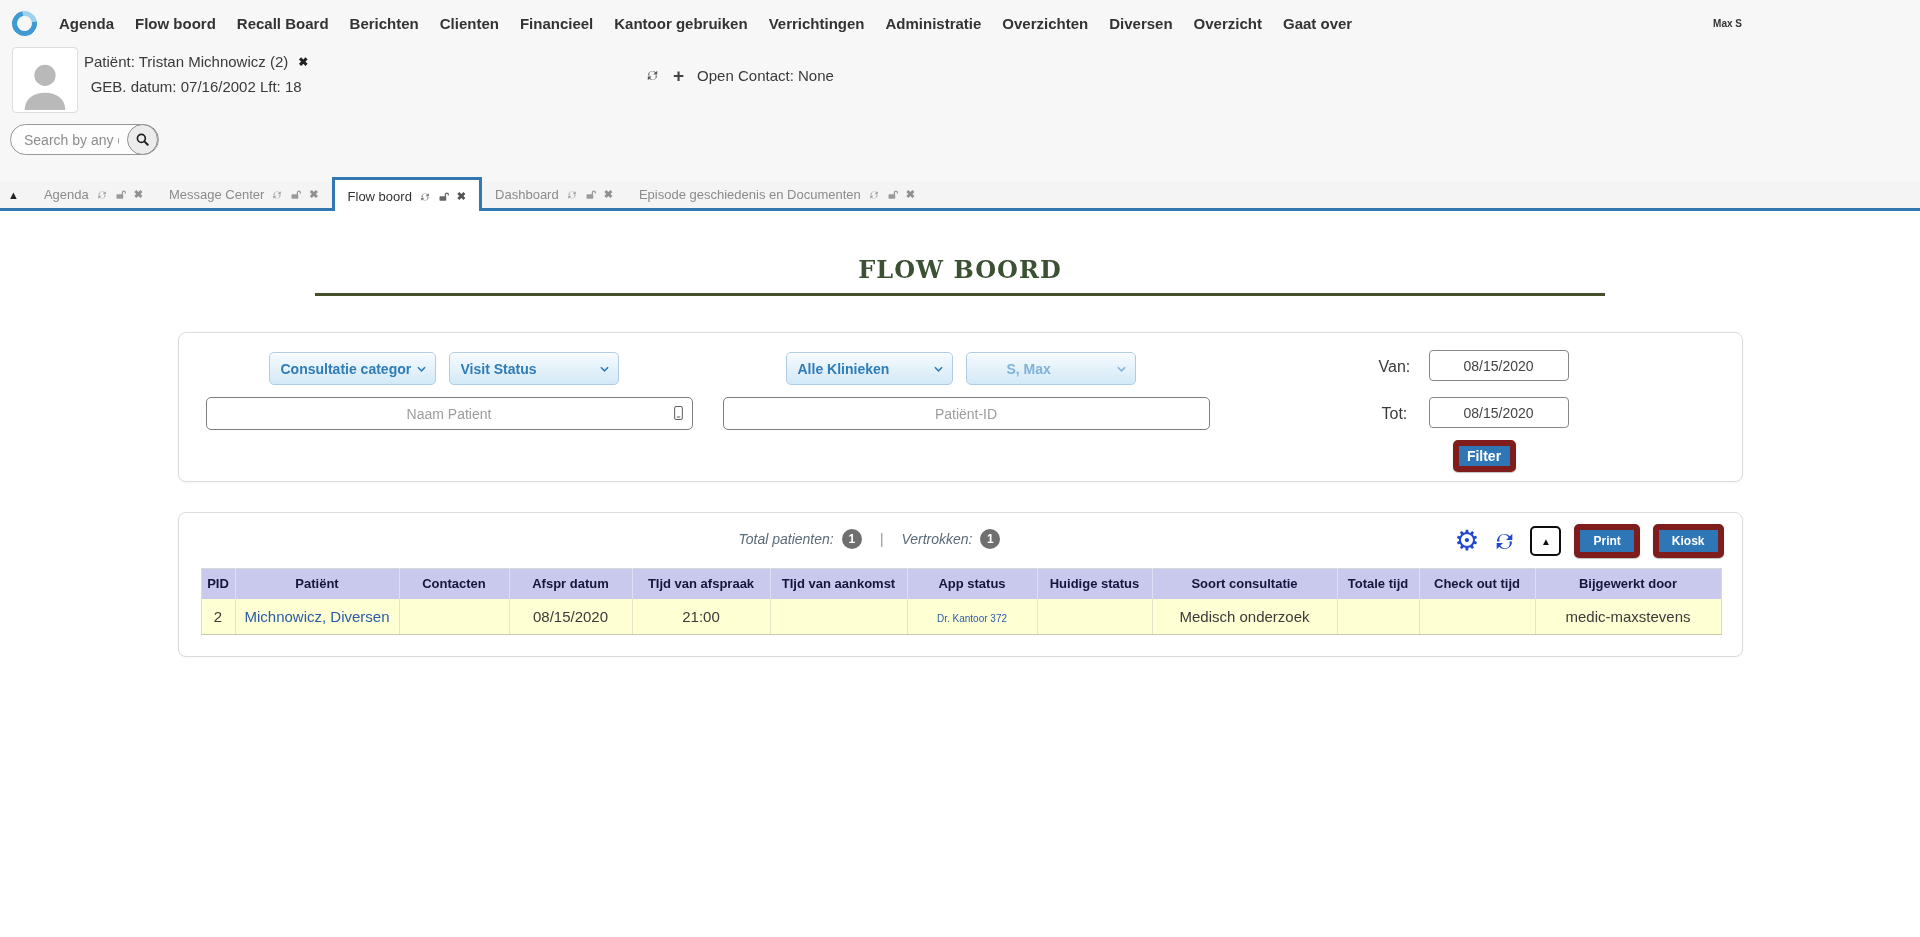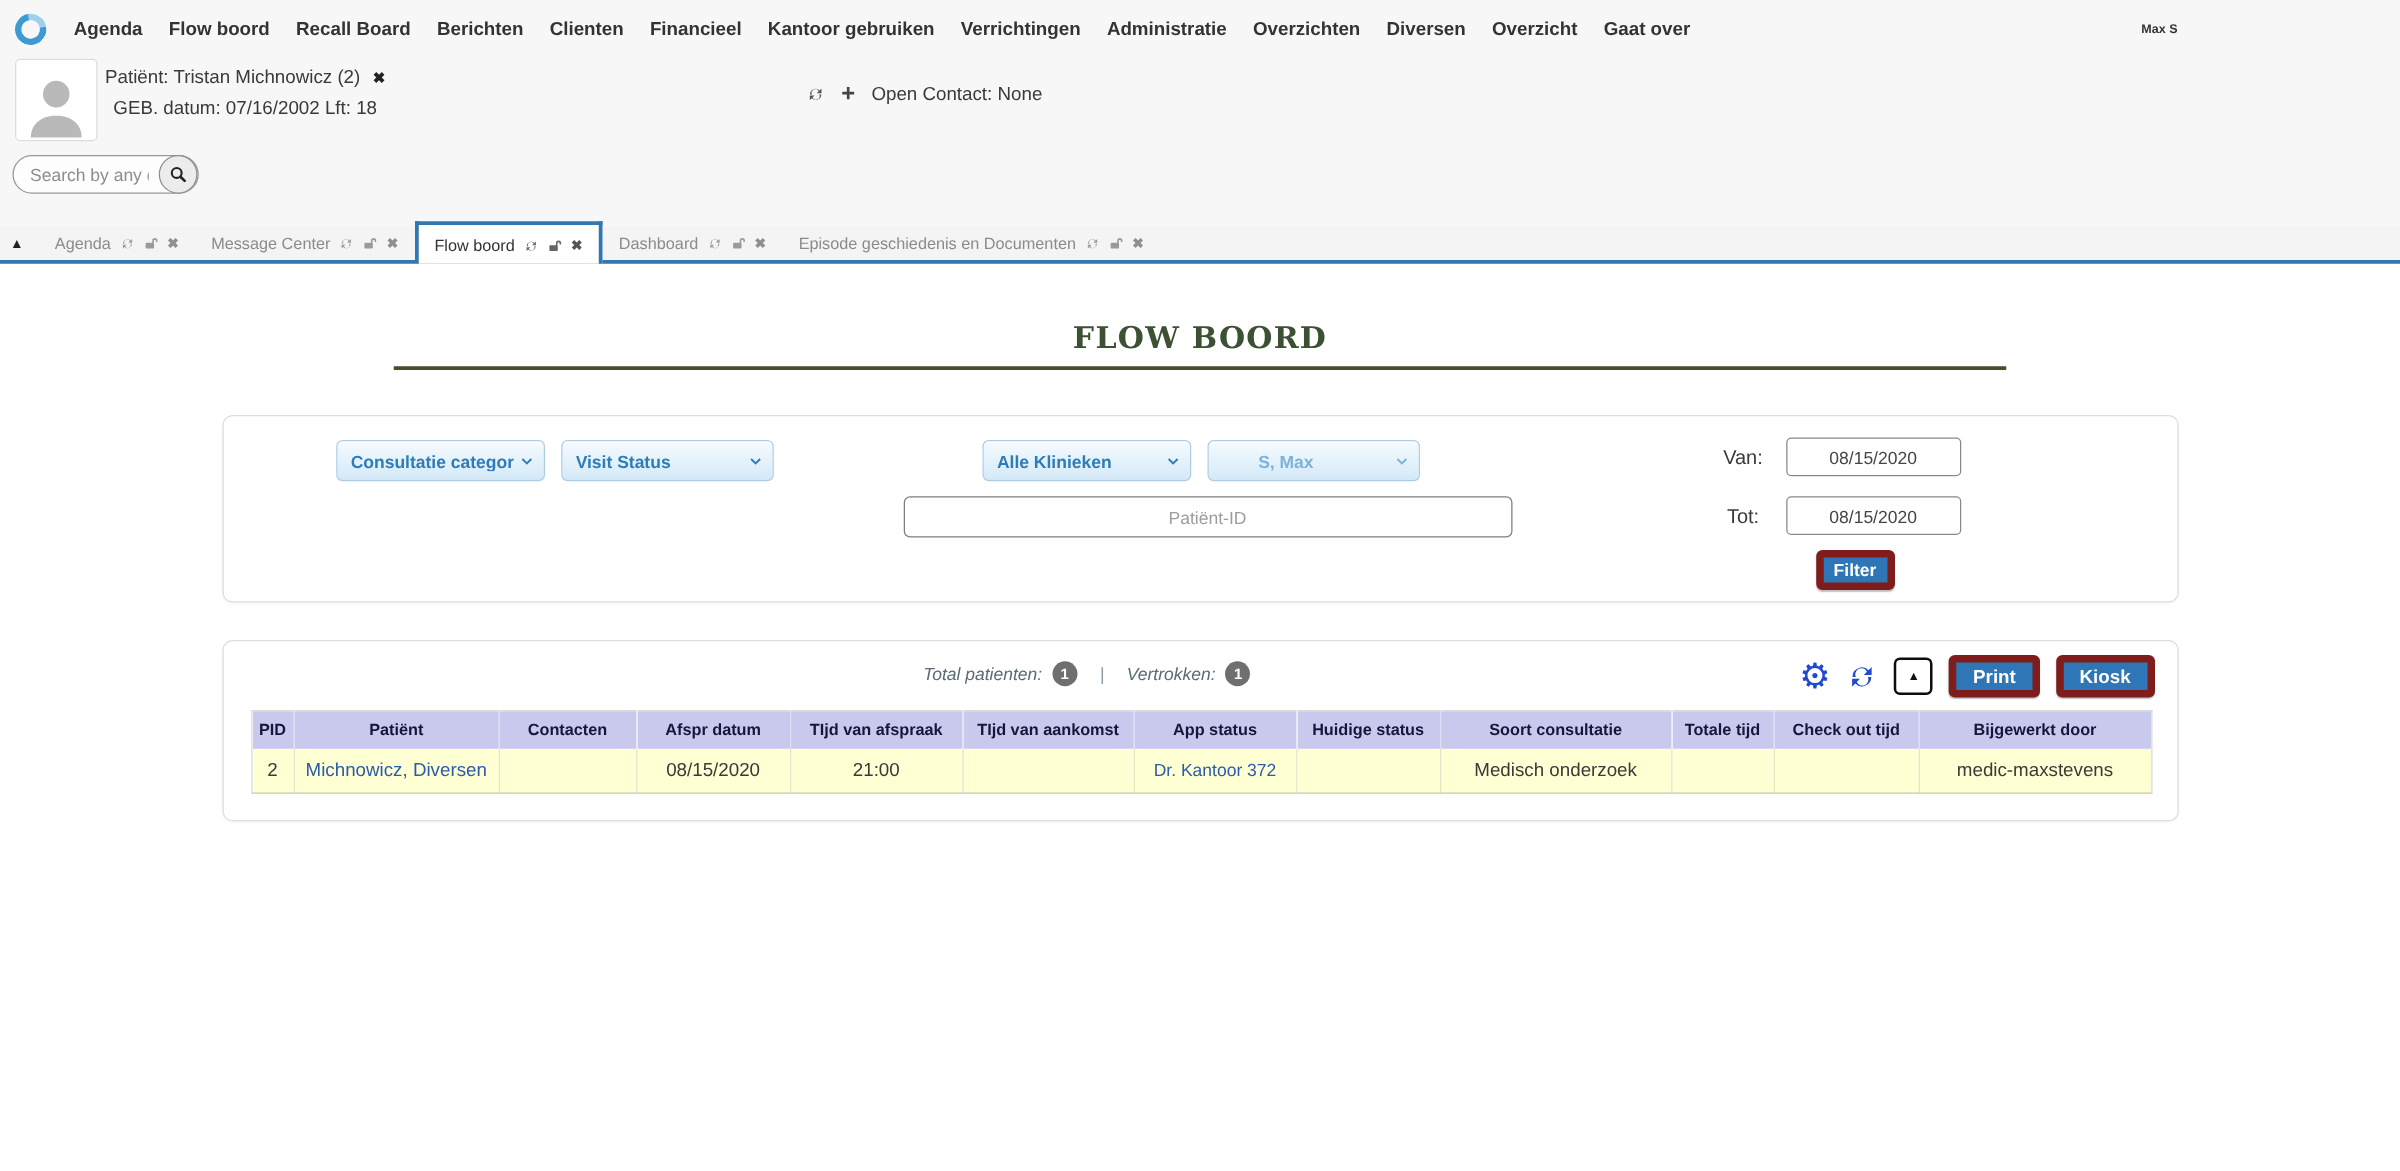--- a/index.html
+++ b/index.html
@@ -76,30 +76,30 @@
   .filter-btn { position:absolute; left:1274px; top:107px; width:63px; height:32px; font-size:14px; }
 
   
   .stats { position:absolute; left:560px; top:16px; display:flex; align-items:center; gap:8px; font-size:14px; font-style:italic; color:#5a6b78; }
   .badge { width:20px; height:20px; border-radius:50%; background:#6f6f6f; color:#fff; font-size:12px; font-weight:bold; font-style:normal; display:flex; align-items:center; justify-content:center; }
   .stat-sep { margin:0 10px; color:#8a9aa6; }
   .controls { position:absolute; right:18px; top:10px; display:flex; align-items:center; gap:13px; height:36px; }
   .gear { font-family:"DejaVu Sans", sans-serif; font-size:28px; color:#2148ce; line-height:1; cursor:pointer; }
   .brefresh { color:#2148ce; display:flex; cursor:pointer; }
   .caret-btn { width:31px; height:30px; background:#fff; border:2px solid #0d0d0d; border-radius:5px; font-size:10px; color:#111; cursor:pointer; }
-  .print-btn, .kiosk-btn { height:34px; padding:0 13px; font-size:15px; }
+  .print-btn, .kiosk-btn { height:34px; padding:0 13px; font-size:12px; }
 
   
   table.board { position:absolute; left:22px; top:55px; width:1520px; border-collapse:collapse; table-layout:fixed; border:1px solid #d9d9d9; }
   table.board th { background:#c9c9ee; color:#15153d; font-size:13px; font-weight:bold; height:30px; text-align:center; border-right:1px solid #dedef5; overflow:hidden; white-space:nowrap; }
   table.board th:last-child { border-right:none; }
   table.board td { background:#feffd2; color:#3a3a3a; font-size:15px; height:36px; text-align:center; border-right:1px solid #e4e4c6; border-bottom:1px solid #c9c9ad; overflow:hidden; white-space:nowrap; }
   table.board td:last-child { border-right:none; }
   .cell-link { color:#2b5cab; text-decoration:none; cursor:pointer; }
-  .cell-link.sm { font-size:14px; }
+  .cell-link.sm { font-size:10px; }
 </style>
 </head>
 <body>
 
 <div class="app">
 
   <header class="topbar">
     <nav class="mainnav">
       <span class="logo"></span>
       <a class="nav-item">Agenda</a>
@@ -258,20 +258,29 @@
             <path d="M1 1l4 4 4-4" fill="none" stroke="currentColor" stroke-width="1.7"></path>
           </svg>
       </div>
       <div class="dd dd4">
         <span class="dd-label">S, Max</span>
         <svg viewBox="0 0 10 6" width="9" height="6">
             <path d="M1 1l4 4 4-4" fill="none" stroke="currentColor" stroke-width="1.7"></path>
           </svg>
       </div>
 
+      <div class="tiw naam">
+        <input type="text" placeholder="Naam Patient" style="">
+        <span class="phone-ico">
+          <svg viewBox="0 0 10 16" width="9" height="14">
+              <rect x="0.6" y="0.6" width="8.8" height="14.8" rx="1.6" fill="none" stroke="#555" stroke-width="1.1"></rect>
+              <line x1="3" y1="12.6" x2="7" y2="12.6" stroke="#555" stroke-width="1.1"></line>
+            </svg>
+        </span>
+      </div>
       <div class="tiw pidf">
         <input type="text" placeholder="Patiënt-ID" style="">
       </div>
 
       <label class="flabel van-label">Van:</label>
       <input class="date-input van-date" type="text" value="08/15/2020" style="">
       <label class="flabel tot-label">Tot:</label>
       <input class="date-input tot-date" type="text" value="08/15/2020" style="">
 
       <button class="btn filter-btn">Filter</button>

